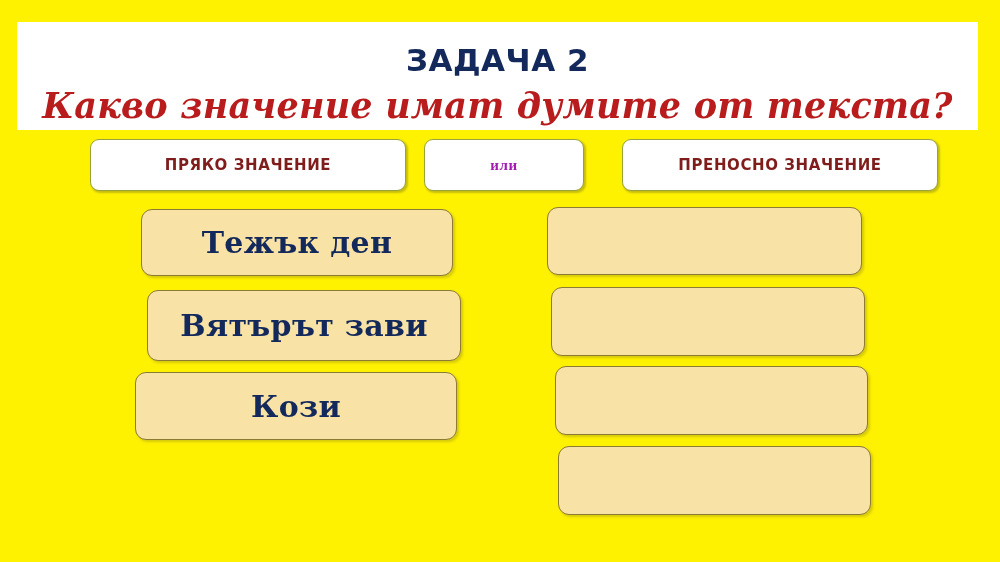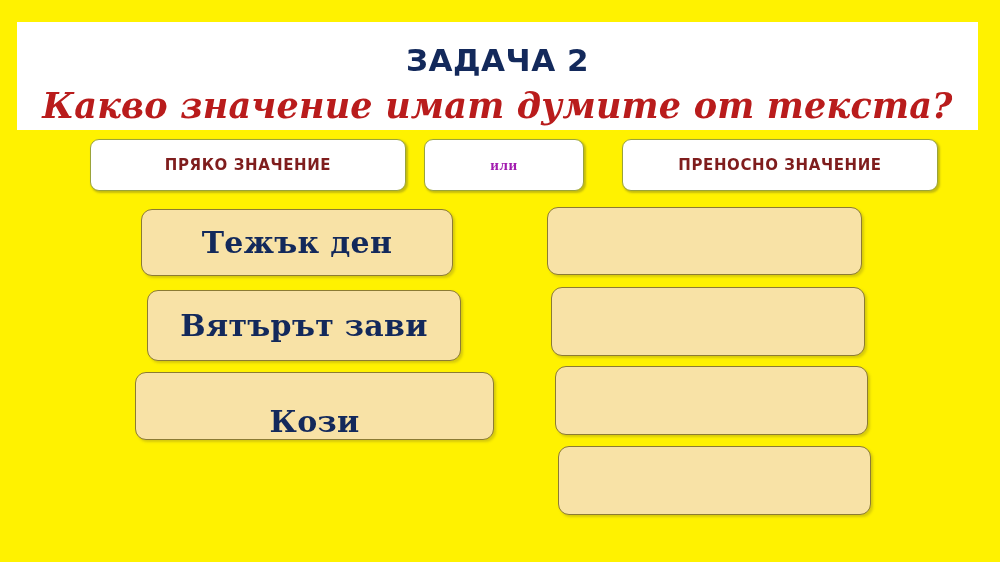--- a/index.html
+++ b/index.html
@@ -108,21 +108,21 @@
     font-family: "DejaVu Serif", serif;
     font-weight: bold;
     font-size: 30px;
     letter-spacing: 0.3px;
     white-space: nowrap;
   }
 
   
   #card-l1 { left: 141px; top: 209px; width: 312px; height: 67px; }
   #card-l2 { left: 138px; top: 290px; width: 314px; height: 71px; margin-left: 9px; }
-  #card-l3 { left: 135px; top: 372px; width: 359px; height: 68px; align-items: flex-end; }
+  #card-l3 { left: 135px; top: 372px; width: 322px; height: 68px; }
   #card-l4 { left: 131px; top: 450px; width: 318px; height: 68px; }
 
   
   #card-r1 { left: 547px; top: 207px; width: 315px; height: 68px; }
   #card-r2 { left: 551px; top: 287px; width: 314px; height: 69px; }
   #card-r3 { left: 555px; top: 366px; width: 313px; height: 69px; }
   #card-r4 { left: 558px; top: 446px; width: 313px; height: 69px; }
 </style>
 </head>
 <body>

